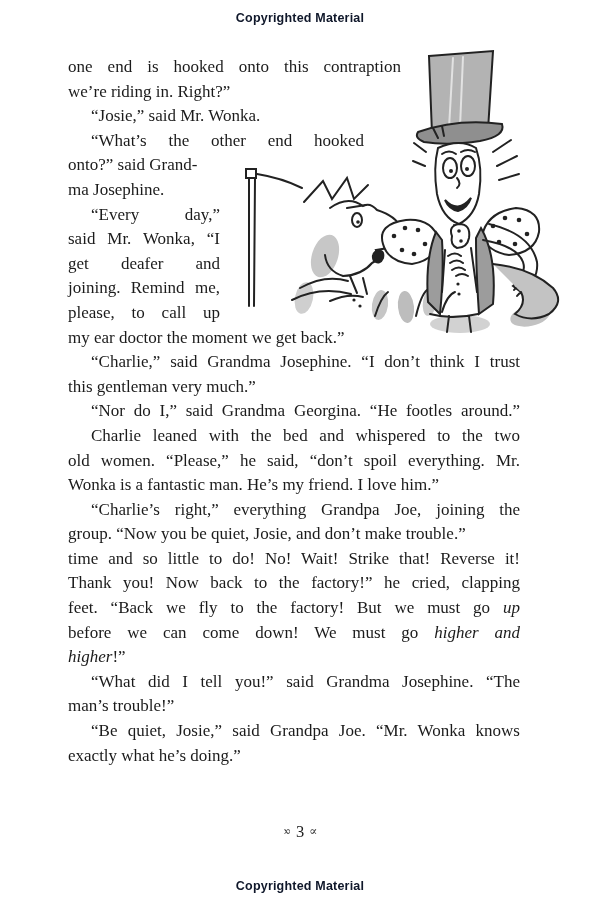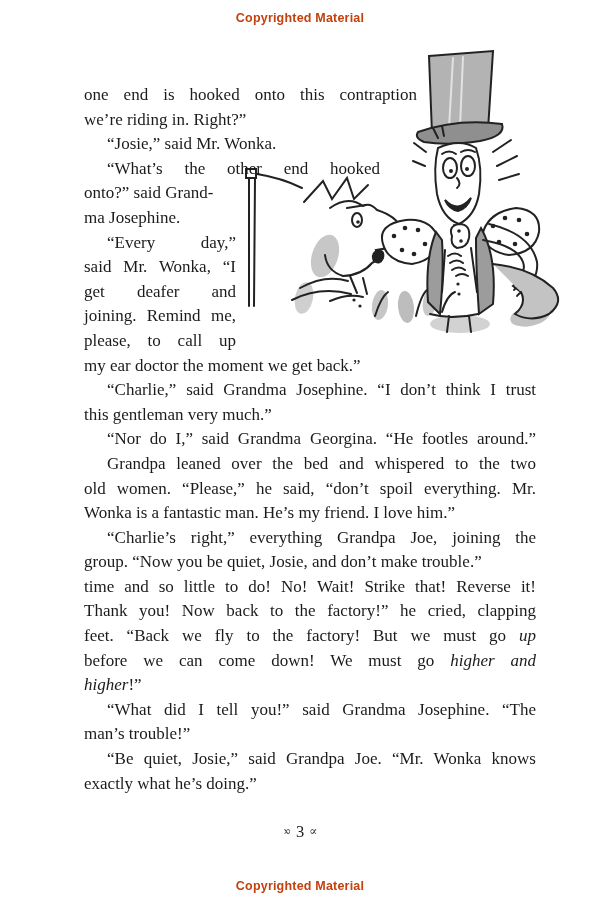--- a/index.html
+++ b/index.html
@@ -4,27 +4,27 @@
 <style>
   html,body{margin:0;padding:0;}
   body{
     width:600px;height:914px;position:relative;background:#ffffff;
     font-family:"Liberation Serif","DejaVu Serif",serif;color:#1b1b1b;
     overflow:hidden;
   }
   .watermark{
     position:absolute;left:0;width:100%;text-align:center;
     font-family:"Liberation Sans","DejaVu Sans",sans-serif;
-    font-weight:bold;font-size:12.5px;color:#c2410c;letter-spacing:.2px;
+    font-weight:bold;font-size:12.5px;color:#0f172a;letter-spacing:.2px;
   }
   .wm-top{top:11px;}
   .wm-bottom{top:879px;}
   .page-body{
-    position:absolute;left:84px;top:55px;width:452px;
-    font-size:17px;line-height:24.6px;margin-top:28px;
+    position:absolute;left:68px;top:55px;width:452px;
+    font-size:17px;line-height:24.6px;
   }
   .ln{width:452px;}
   .j{text-align:justify;text-align-last:justify;}
   .ind{text-indent:23px;}
   .w152{width:152px;}
   .w296{width:296px;font-family:Liberation Serif, serif;}
   .w333{width:333px;}
   .ln em{font-style:italic;}
   .illus{position:absolute;left:230px;top:48px;width:338px;height:292px;}
   .folio{
@@ -140,21 +140,21 @@
   <div class="ln"><span>ma Josephine.</span></div>
   <div class="ln j w152 ind"><span>“Every day,”</span></div>
   <div class="ln j w152"><span>said Mr. Wonka, “I</span></div>
   <div class="ln j w152"><span>get deafer and</span></div>
   <div class="ln j w152"><span>joining. Remind me,</span></div>
   <div class="ln j w152"><span>please, to call up</span></div>
   <div class="ln"><span>my ear doctor the moment we get back.”</span></div>
   <div class="ln j ind"><span>“Charlie,” said Grandma Josephine. “I don’t think I trust</span></div>
   <div class="ln"><span>this gentleman very much.”</span></div>
   <div class="ln j ind"><span>“Nor do I,” said Grandma Georgina. “He footles around.”</span></div>
-  <div class="ln j ind"><span>Grandpa leaned over the bed and whispered to the two</span></div>
+  <div class="ln j ind"><span>Charlie leaned with the bed and whispered to the two</span></div>
   <div class="ln j"><span>old women. “Please,” he said, “don’t spoil everything. Mr.</span></div>
   <div class="ln"><span>Wonka is a fantastic man. He’s my friend. I love him.”</span></div>
   <div class="ln j ind"><span>“Charlie’s right,” everything Grandpa Joe, joining the</span></div>
   <div class="ln"><span>group. “Now you be quiet, Josie, and don’t make trouble.”</span></div>
   <div class="ln j"><span>time and so little to do! No! Wait! Strike that! Reverse it!</span></div>
   <div class="ln j"><span>Thank you! Now back to the factory!” he cried, clapping</span></div>
   <div class="ln j"><span>feet. “Back we fly to the factory! But we must go </span><em>up</em></div>
   <div class="ln j"><span>before we can come down! We must go </span><em>higher and</em></div>
   <div class="ln"><em>higher</em><span>!”</span></div>
   <div class="ln j ind"><span>“What did I tell you!” said Grandma Josephine. “The</span></div>

